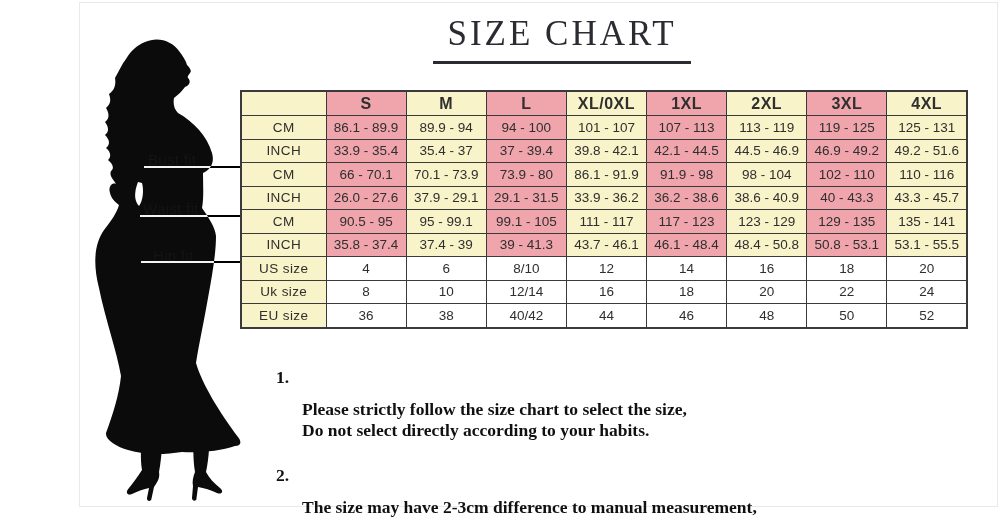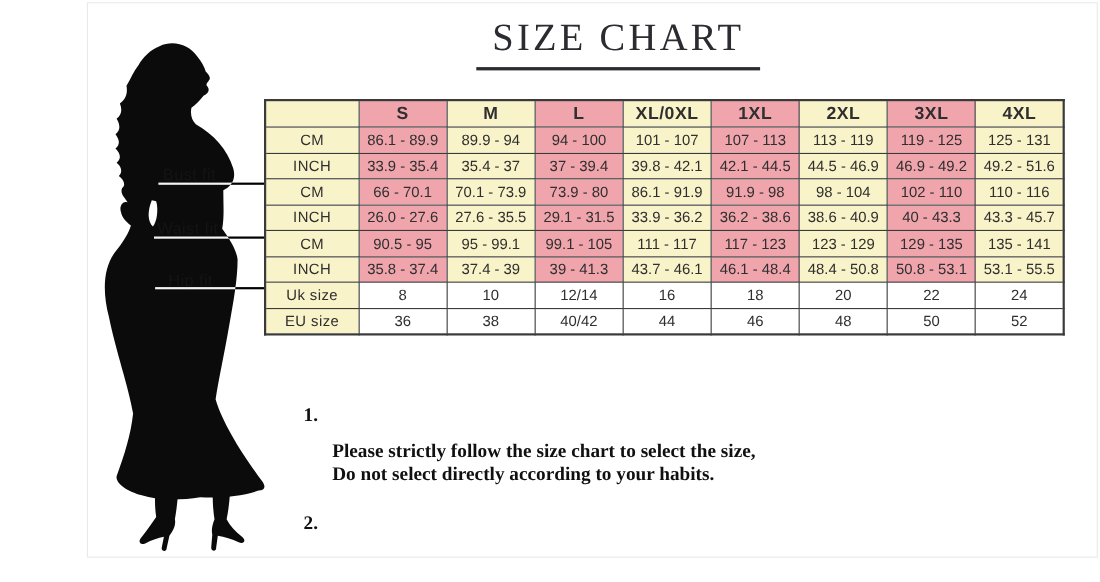--- a/index.html
+++ b/index.html
@@ -193,21 +193,21 @@
           <td class="c-pink">73.9 - 80</td>
           <td class="c-yellow">86.1 - 91.9</td>
           <td class="c-pink">91.9 - 98</td>
           <td class="c-yellow">98 - 104</td>
           <td class="c-pink">102 - 110</td>
           <td class="c-yellow">110 - 116</td>
         </tr>
         <tr>
           <td class="c-yellow row-label">INCH</td>
           <td class="c-pink">26.0 - 27.6</td>
-          <td class="c-yellow">27.6 - 35.5</td>
+          <td class="c-yellow">37.9 - 29.1</td>
           <td class="c-pink">29.1 - 31.5</td>
           <td class="c-yellow">33.9 - 36.2</td>
           <td class="c-pink">36.2 - 38.6</td>
           <td class="c-yellow">38.6 - 40.9</td>
           <td class="c-pink">40 - 43.3</td>
           <td class="c-yellow">43.3 - 45.7</td>
         </tr>
         <tr>
           <td class="c-yellow row-label">CM</td>
           <td class="c-pink">90.5 - 95</td>
@@ -222,20 +222,31 @@
         <tr>
           <td class="c-yellow row-label">INCH</td>
           <td class="c-pink">35.8 - 37.4</td>
           <td class="c-yellow">37.4 - 39</td>
           <td class="c-pink">39 - 41.3</td>
           <td class="c-yellow">43.7 - 46.1</td>
           <td class="c-pink">46.1 - 48.4</td>
           <td class="c-yellow">48.4 - 50.8</td>
           <td class="c-pink">50.8 - 53.1</td>
           <td class="c-yellow">53.1 - 55.5</td>
+        </tr>
+        <tr>
+          <td class="c-yellow row-label">US size</td>
+          <td class="c-white">4</td>
+          <td class="c-white">6</td>
+          <td class="c-white">8/10</td>
+          <td class="c-white">12</td>
+          <td class="c-white">14</td>
+          <td class="c-white">16</td>
+          <td class="c-white">18</td>
+          <td class="c-white">20</td>
         </tr>
         <tr>
           <td class="c-yellow row-label">Uk size</td>
           <td class="c-white">8</td>
           <td class="c-white">10</td>
           <td class="c-white">12/14</td>
           <td class="c-white">16</td>
           <td class="c-white">18</td>
           <td class="c-white">20</td>
           <td class="c-white">22</td>
@@ -259,18 +270,18 @@
     <div class="note-item">
       <span class="note-num">1.</span>
       <span class="note-text">
         <span>Please strictly follow the size chart to select the size,</span><br>
         <span>Do not select directly according to your habits.</span>
       </span>
     </div>
     <div class="note-item">
       <span class="note-num">2.</span>
       <span class="note-text">
-        <br>
+        <span>The size may have 2-3cm difference  to manual measurement,</span><br>
       </span>
     </div>
   </div>
 
 </div>
 
 </body></html>

